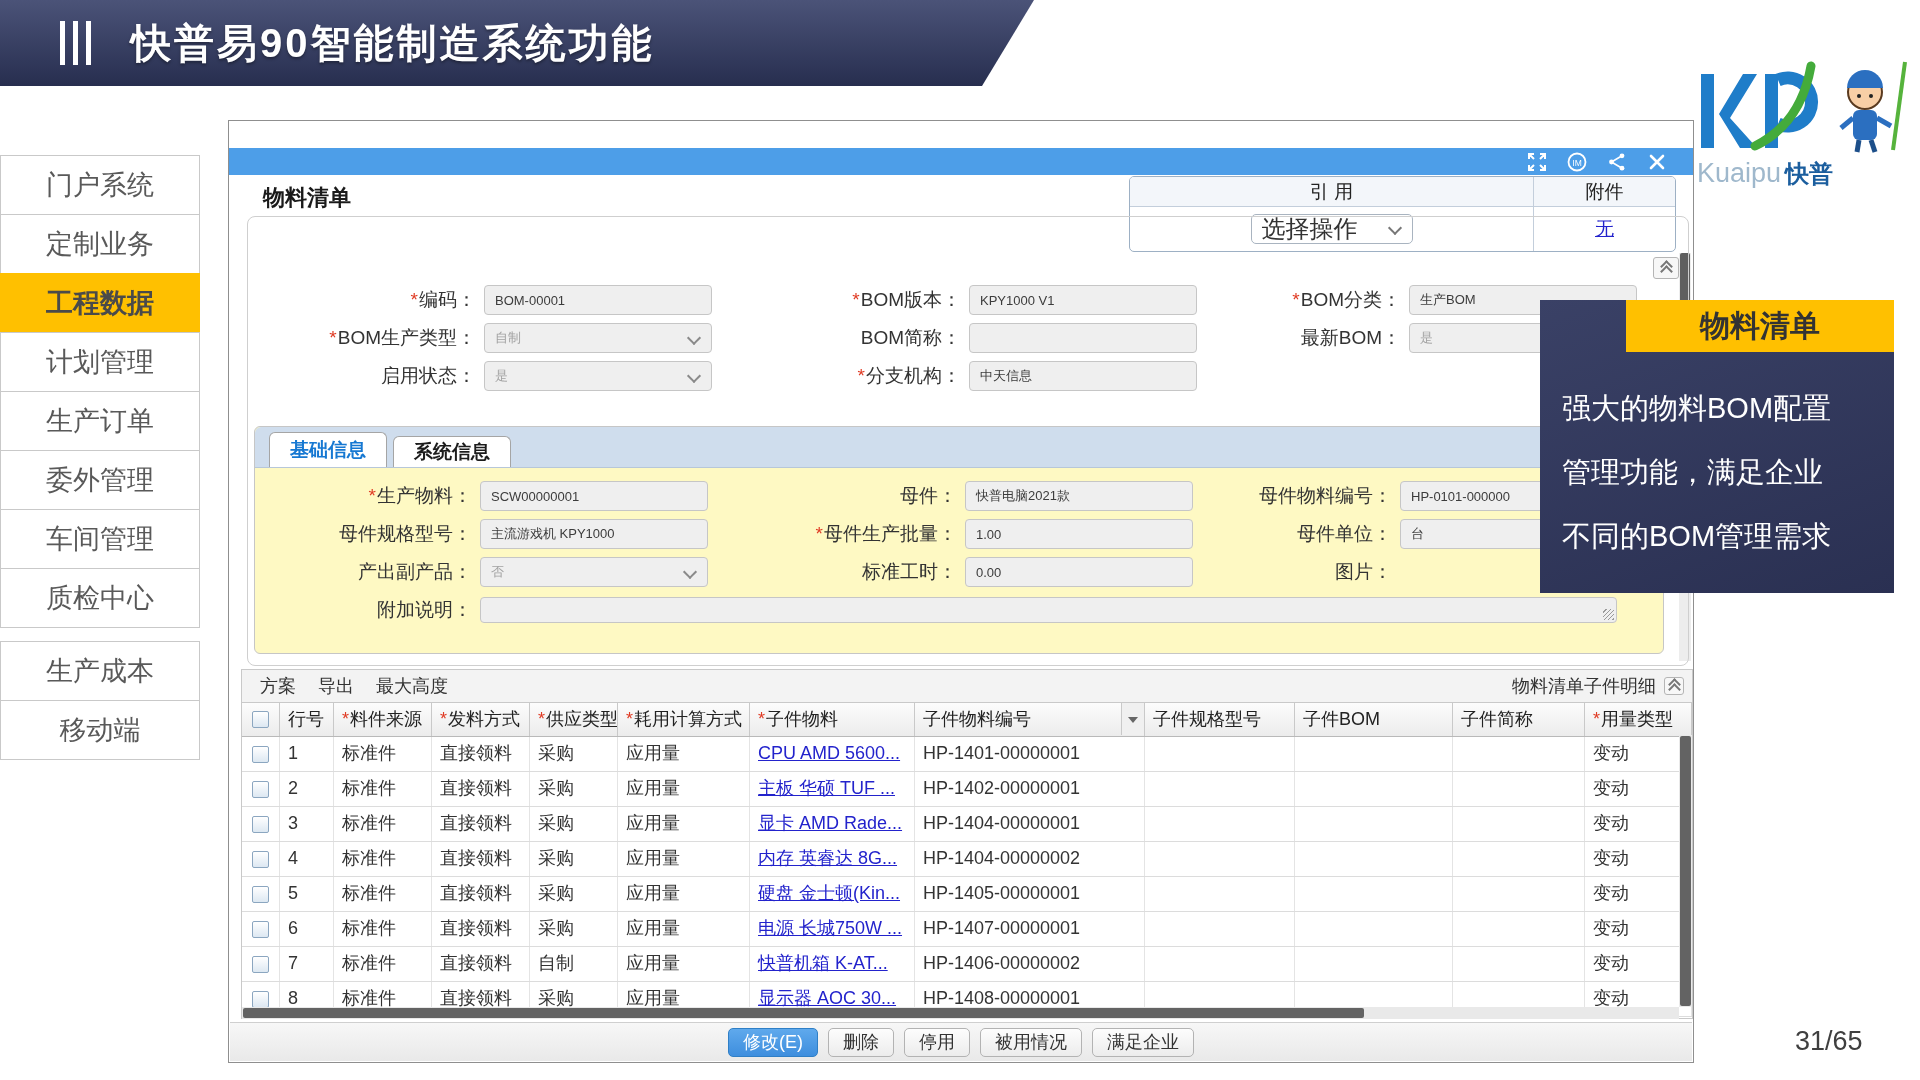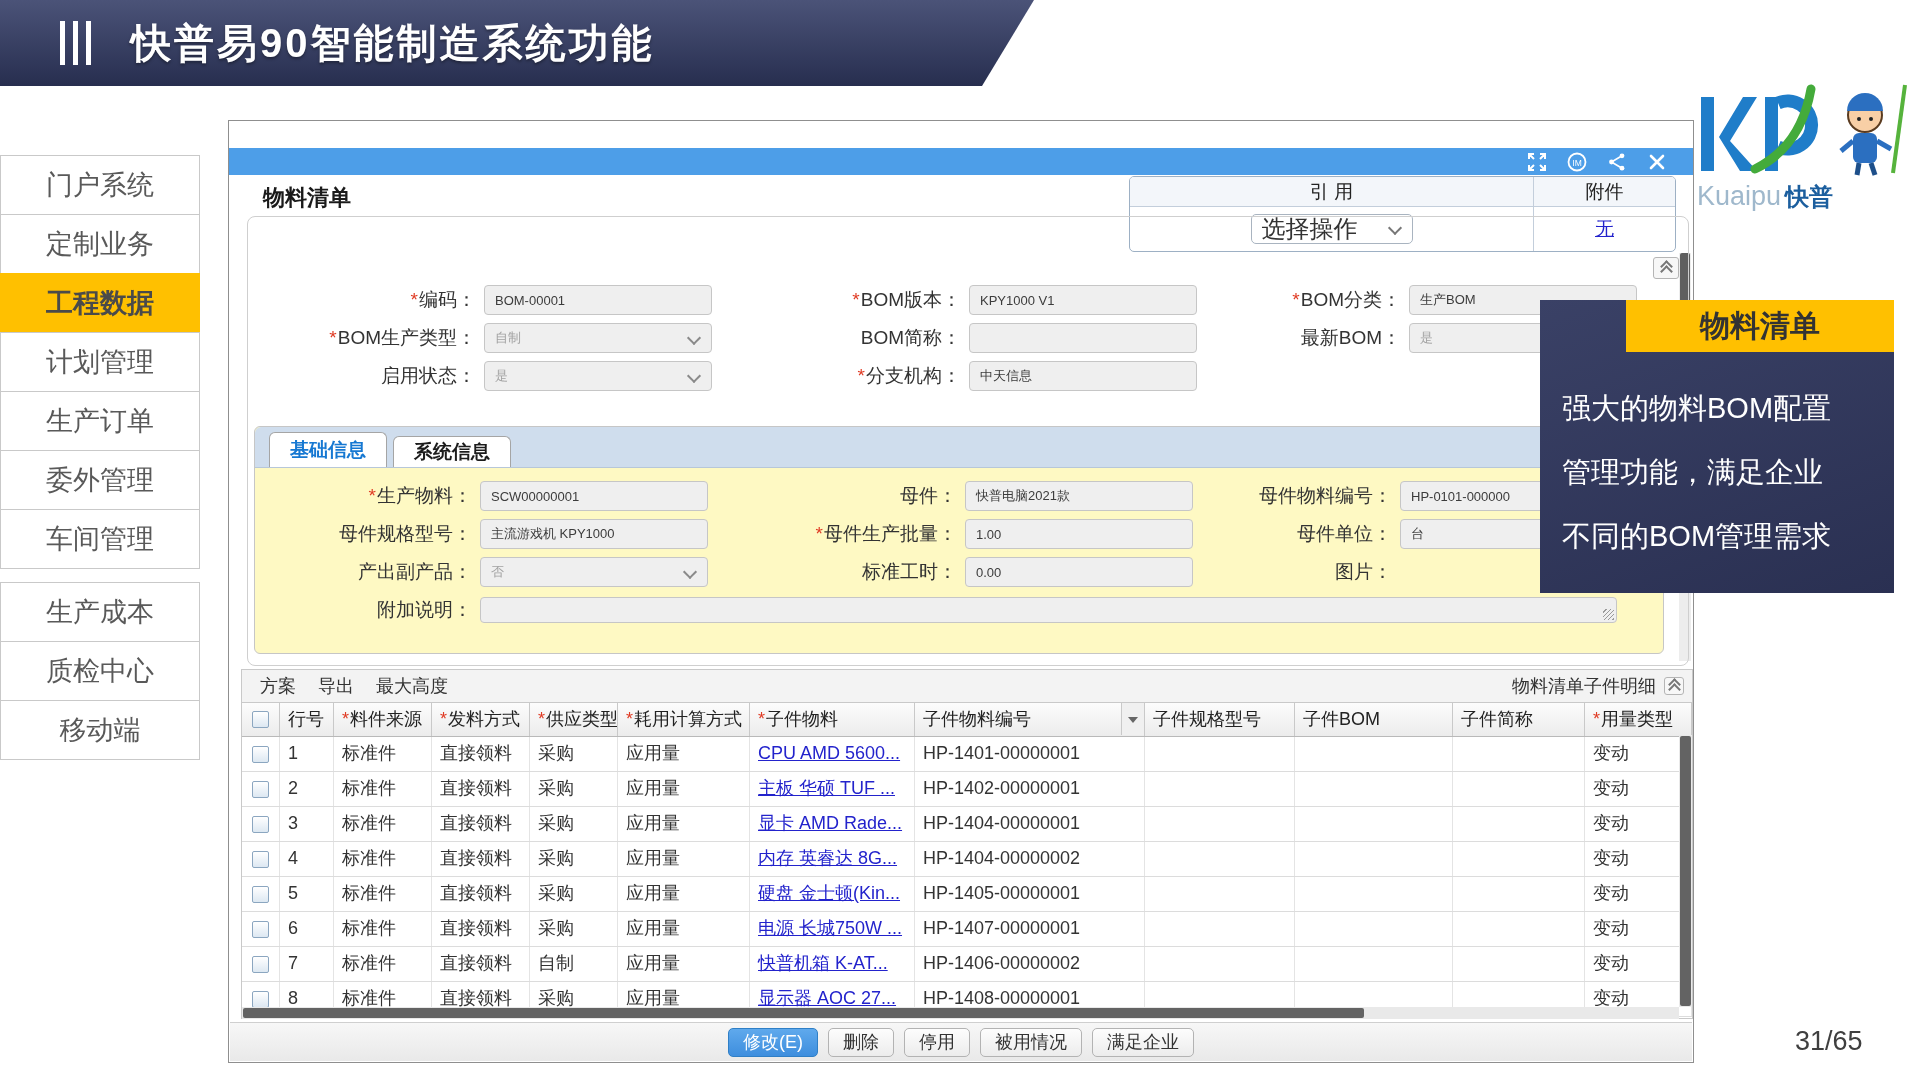--- a/index.html
+++ b/index.html
@@ -8,21 +8,21 @@
   
   .banner{position:absolute;left:0;top:0;width:1034px;height:86px;
           background:linear-gradient(180deg,#4b5378 0%,#272e4f 100%);
           clip-path:polygon(0 0,100% 0,calc(100% - 52px) 100%,0 100%);
           display:flex;align-items:center;}
   .banner-bars{margin-left:60px;display:flex;gap:8px;}
   .banner-bars i{width:5px;height:44px;background:#fff;display:block;}
   .banner-title{margin-left:40px;font-size:40px;font-weight:bold;color:#fff;letter-spacing:3px;
                 text-shadow:0 2px 3px rgba(0,0,0,.35);white-space:nowrap;}
   
-  .logo{position:absolute;left:1693px;top:83px;width:220px;height:155px;text-decoration:underline;}
+  .logo{position:absolute;left:1693px;top:60px;width:220px;height:155px;text-decoration:underline;}
   
   .sidebar{position:absolute;left:0;top:155px;width:200px;}
   .side-item{height:58px;border:1px solid #c9c9c9;margin-top:-1px;background:#fff;
              display:flex;align-items:center;justify-content:center;
              font-size:27px;color:#595959;cursor:pointer;}
   .side-item:first-child{margin-top:0;}
   .side-item.active{background:#FFC000;border-color:#FFC000;color:#4a4a4a;font-weight:bold;}
   .side-item.gap{margin-top:13px;}
   
   .window{position:absolute;left:228px;top:120px;width:1464px;height:941px;background:#fff;
@@ -168,22 +168,22 @@
   </div>
 
   <div class="sidebar" id="sidebar">
       <div class="side-item">门户系统</div>
       <div class="side-item">定制业务</div>
       <div class="side-item active">工程数据</div>
       <div class="side-item">计划管理</div>
       <div class="side-item">生产订单</div>
       <div class="side-item">委外管理</div>
       <div class="side-item">车间管理</div>
+      <div class="side-item">质检中心</div>
       <div class="side-item gap">生产成本</div>
-      <div class="side-item">质检中心</div>
       <div class="side-item">移动端</div>
     </div>
 
   <div class="window">
     <div class="win-bluebar"></div>
 
     <div id="win-icons">
       <span>
         <svg viewBox="0 0 20 20" width="20" height="20">
             <path d="M2 7V2h5M13 2h5v5M18 13v5h-5M7 18H2v-5M2 2l5 5M18 2l-5 5M18 18l-5-5M2 18l5-5" stroke="#fff" stroke-width="2" fill="none"></path>
@@ -478,21 +478,21 @@
           </div>
           <div class="tr tgrid">
             <div class="td cbcell">
               <i class="cb"></i>
             </div>
             <div class="td">8</div>
             <div class="td">标准件</div>
             <div class="td">直接领料</div>
             <div class="td">采购</div>
             <div class="td">应用量</div>
-            <div class="td link">显示器 AOC 27...</div>
+            <div class="td link">显示器 AOC 30...</div>
             <div class="td">HP-1408-00000001</div>
             <div class="td"></div>
             <div class="td"></div>
             <div class="td"></div>
             <div class="td">变动</div>
           </div>
         </div>
       <div class="vscroll">
           <i></i>
         </div>

